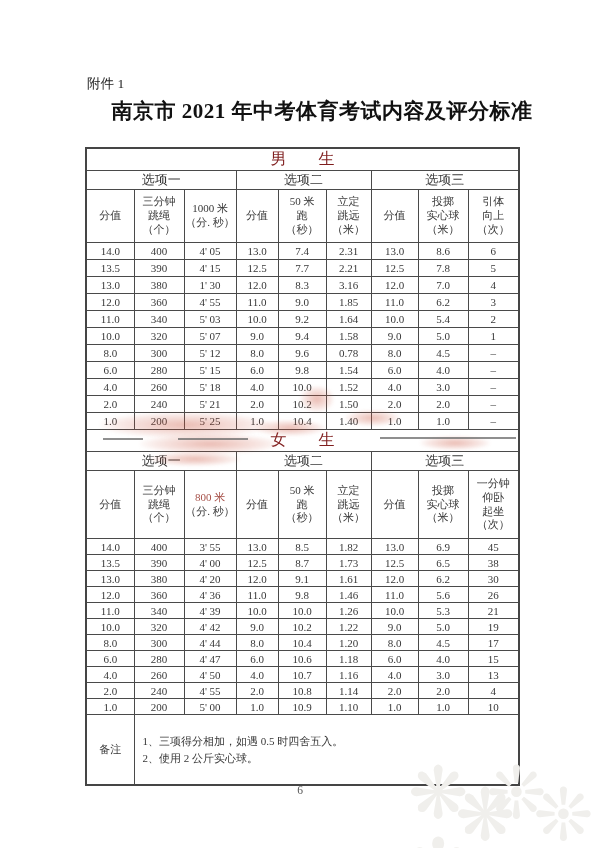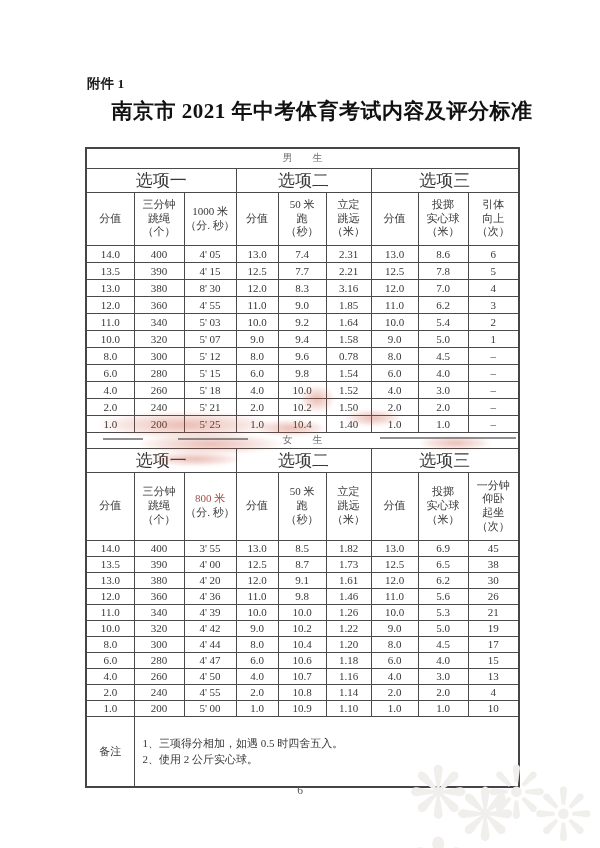--- a/index.html
+++ b/index.html
@@ -6,43 +6,43 @@
   html, body { background: #ffffff; }
   body {
     width: 600px; height: 848px;
     position: relative;
     font-family: "Liberation Serif", "DejaVu Serif", serif;
     color: #2f2f2f;
     overflow: hidden;
   }
   .attachment {
     position: absolute; left: 87px; top: 75px;
-    font-size: 13.5px; color: #1d1d1d; font-weight: bold;
+    font-size: 13.5px; color: #1d1d1d;
   }
   .doc-title {
     position: absolute; left: 0; top: 97px; width: 600px;
     text-align: center; font-size: 21px; font-weight: bold;
     color: #111; letter-spacing: 0.5px; padding-left: 44px;
   }
   table.score-table {
     position: absolute; left: 85px; top: 147px;
     width: 433px;
     border-collapse: collapse; table-layout: fixed;
     border: 2px solid #454545;
   }
   table.score-table td {
     border: 1px solid #4a4a4a;
     text-align: center; vertical-align: middle;
     font-size: 11px; color: #383838;
     padding: 0;
     overflow: hidden;
   }
-  tr.section-row td { height: 20px; font-size: 10px; color: #737373; }
+  tr.section-row td { height: 20px; font-size: 16px; color: #7f1d1d; }
   tr.section-row.girls td { height: 16px; }
-  tr.option-row td { height: 18px; font-size: 17px; }
+  tr.option-row td { height: 18px; font-size: 13px; }
   tr.header-row td { line-height: 1.25; padding: 3px 0; }
   tr.header-row.boys td { height: 53px; }
   tr.header-row.girls td { height: 68px; }
   tr.data-row.boys td { height: 17px; }
   tr.data-row.girls td { height: 16px; }
   tr.remark-row td { height: 36px; }
   tr.remark-row td.remark-content {
     text-align: left; padding: 18px 8px; line-height: 1.5;
   }
   .red-text { color: #a65048; }
@@ -152,21 +152,21 @@
         <td>12.5</td>
         <td>7.7</td>
         <td>2.21</td>
         <td>12.5</td>
         <td>7.8</td>
         <td>5</td>
       </tr>
       <tr class="data-row boys">
         <td>13.0</td>
         <td>380</td>
-        <td>8' 30</td>
+        <td>1' 30</td>
         <td>12.0</td>
         <td>8.3</td>
         <td>3.16</td>
         <td>12.0</td>
         <td>7.0</td>
         <td>4</td>
       </tr>
       <tr class="data-row boys">
         <td>12.0</td>
         <td>360</td>

